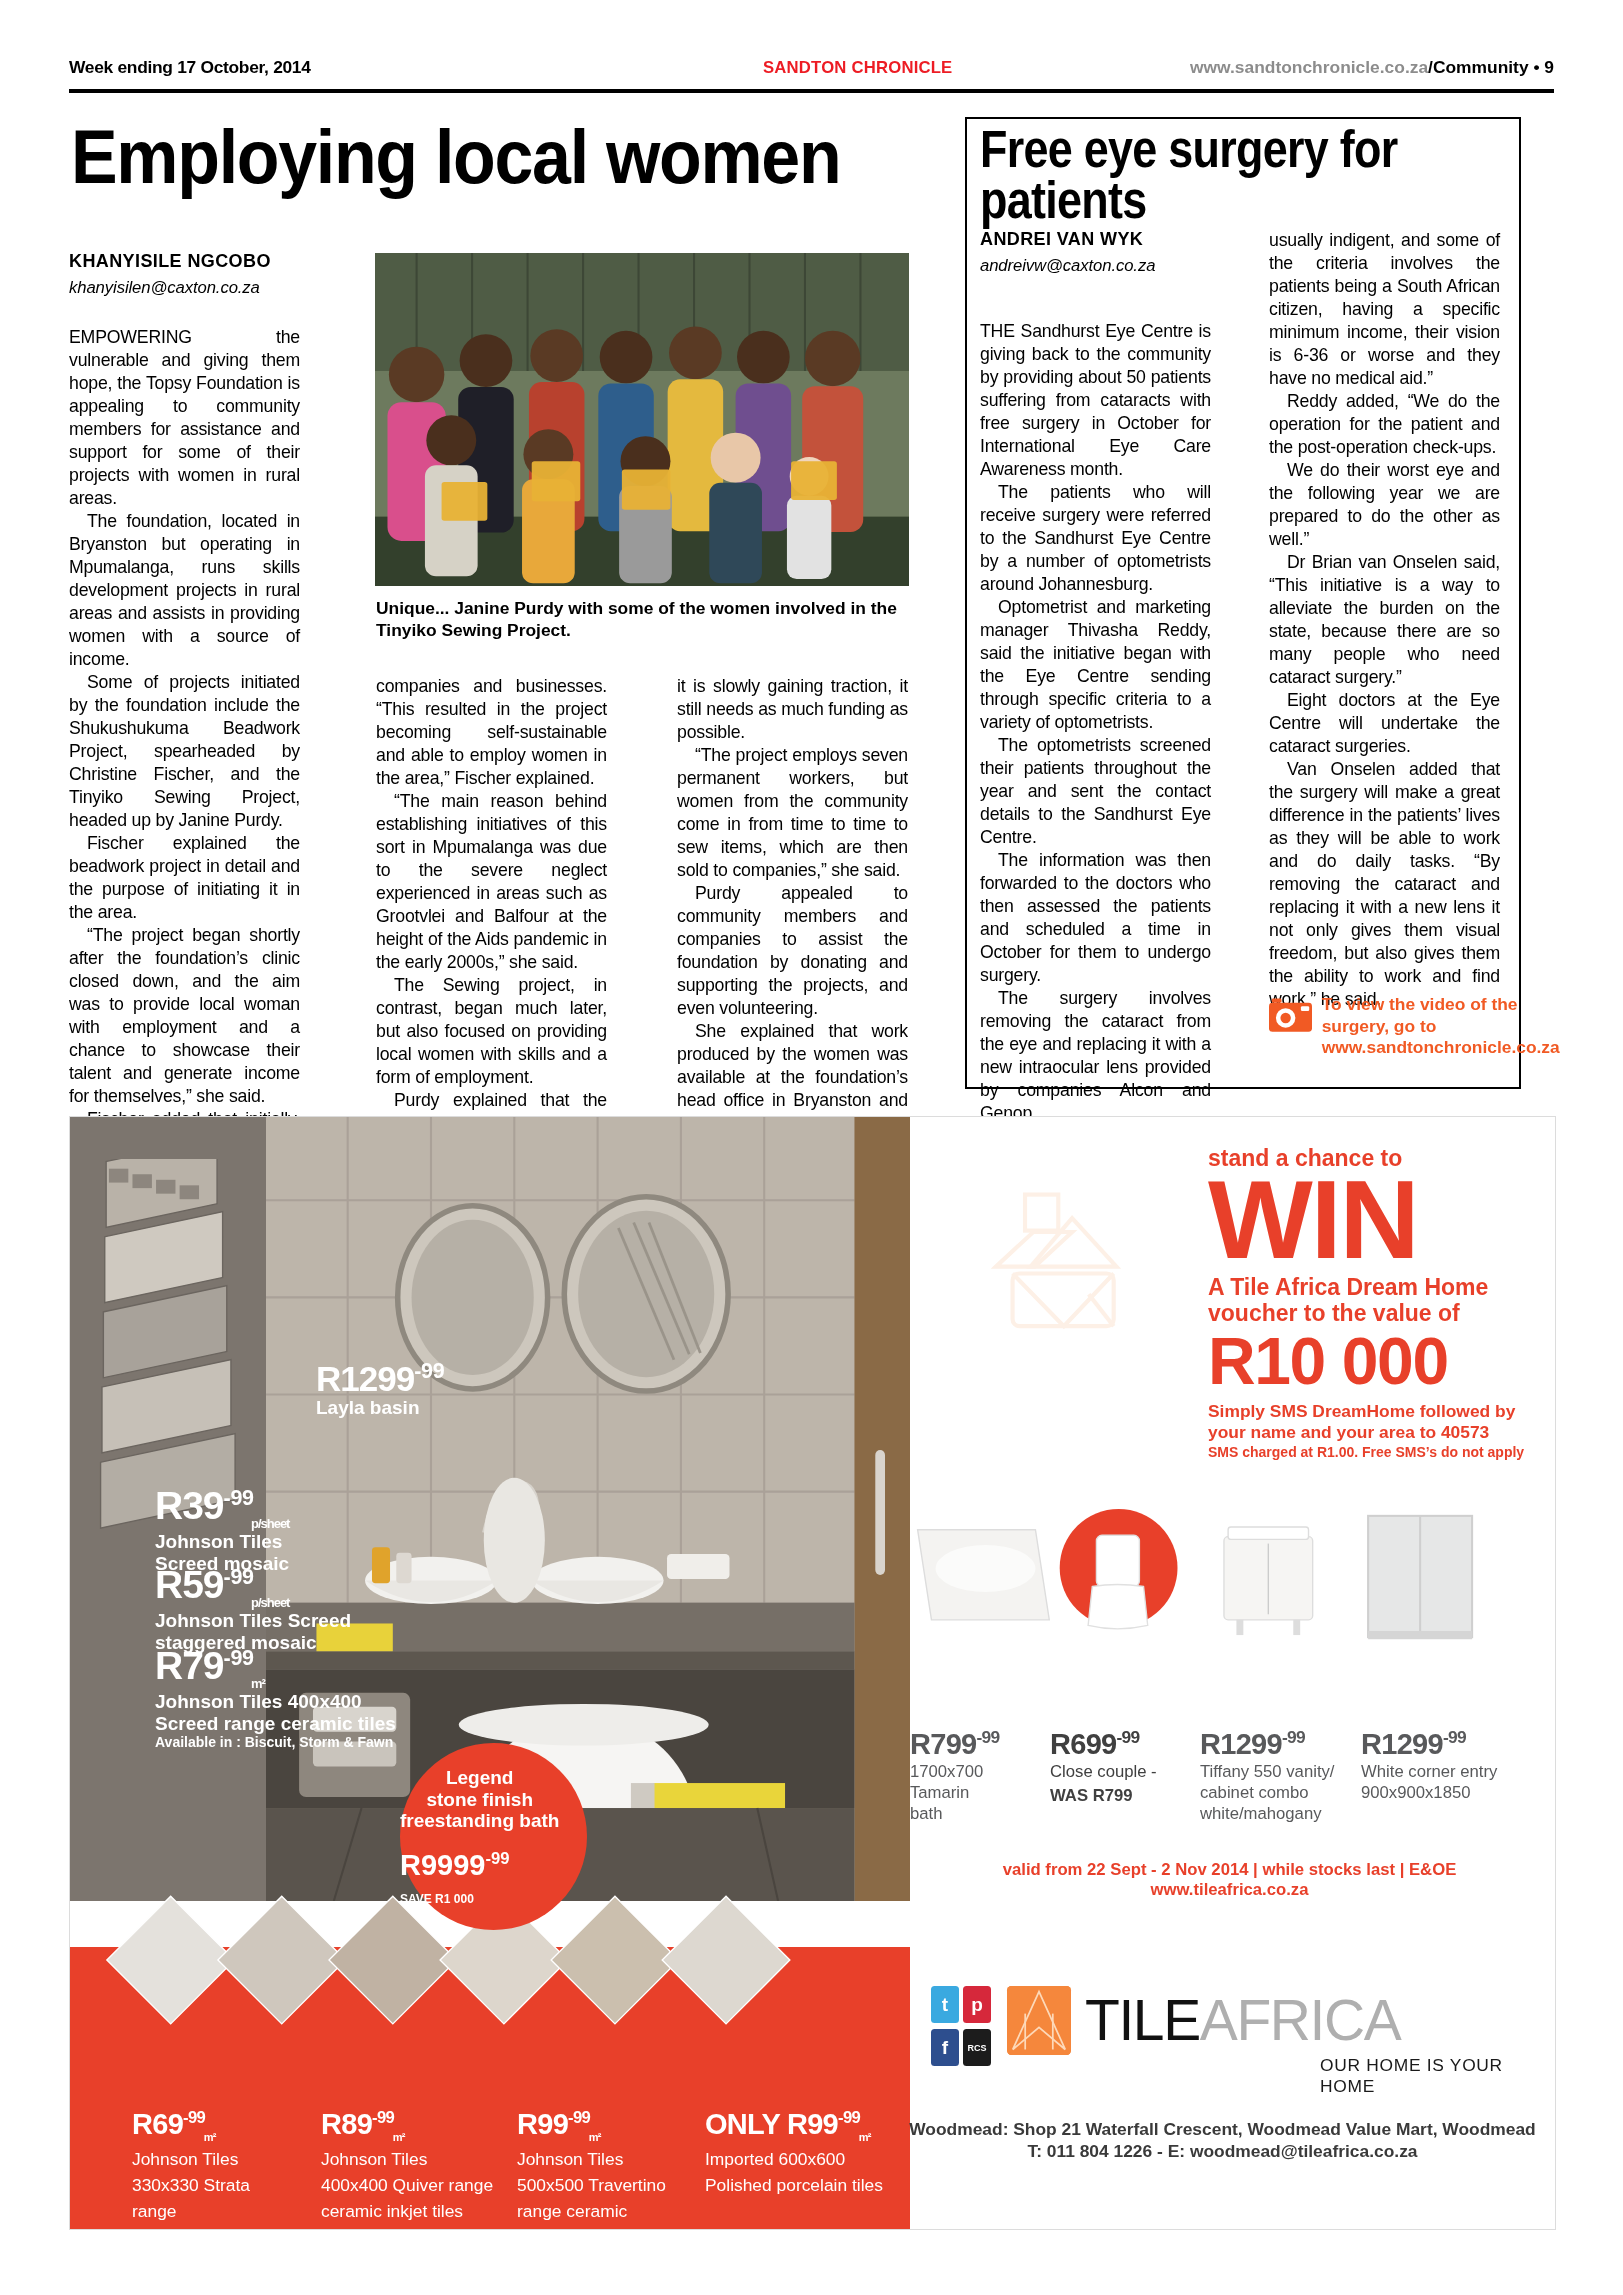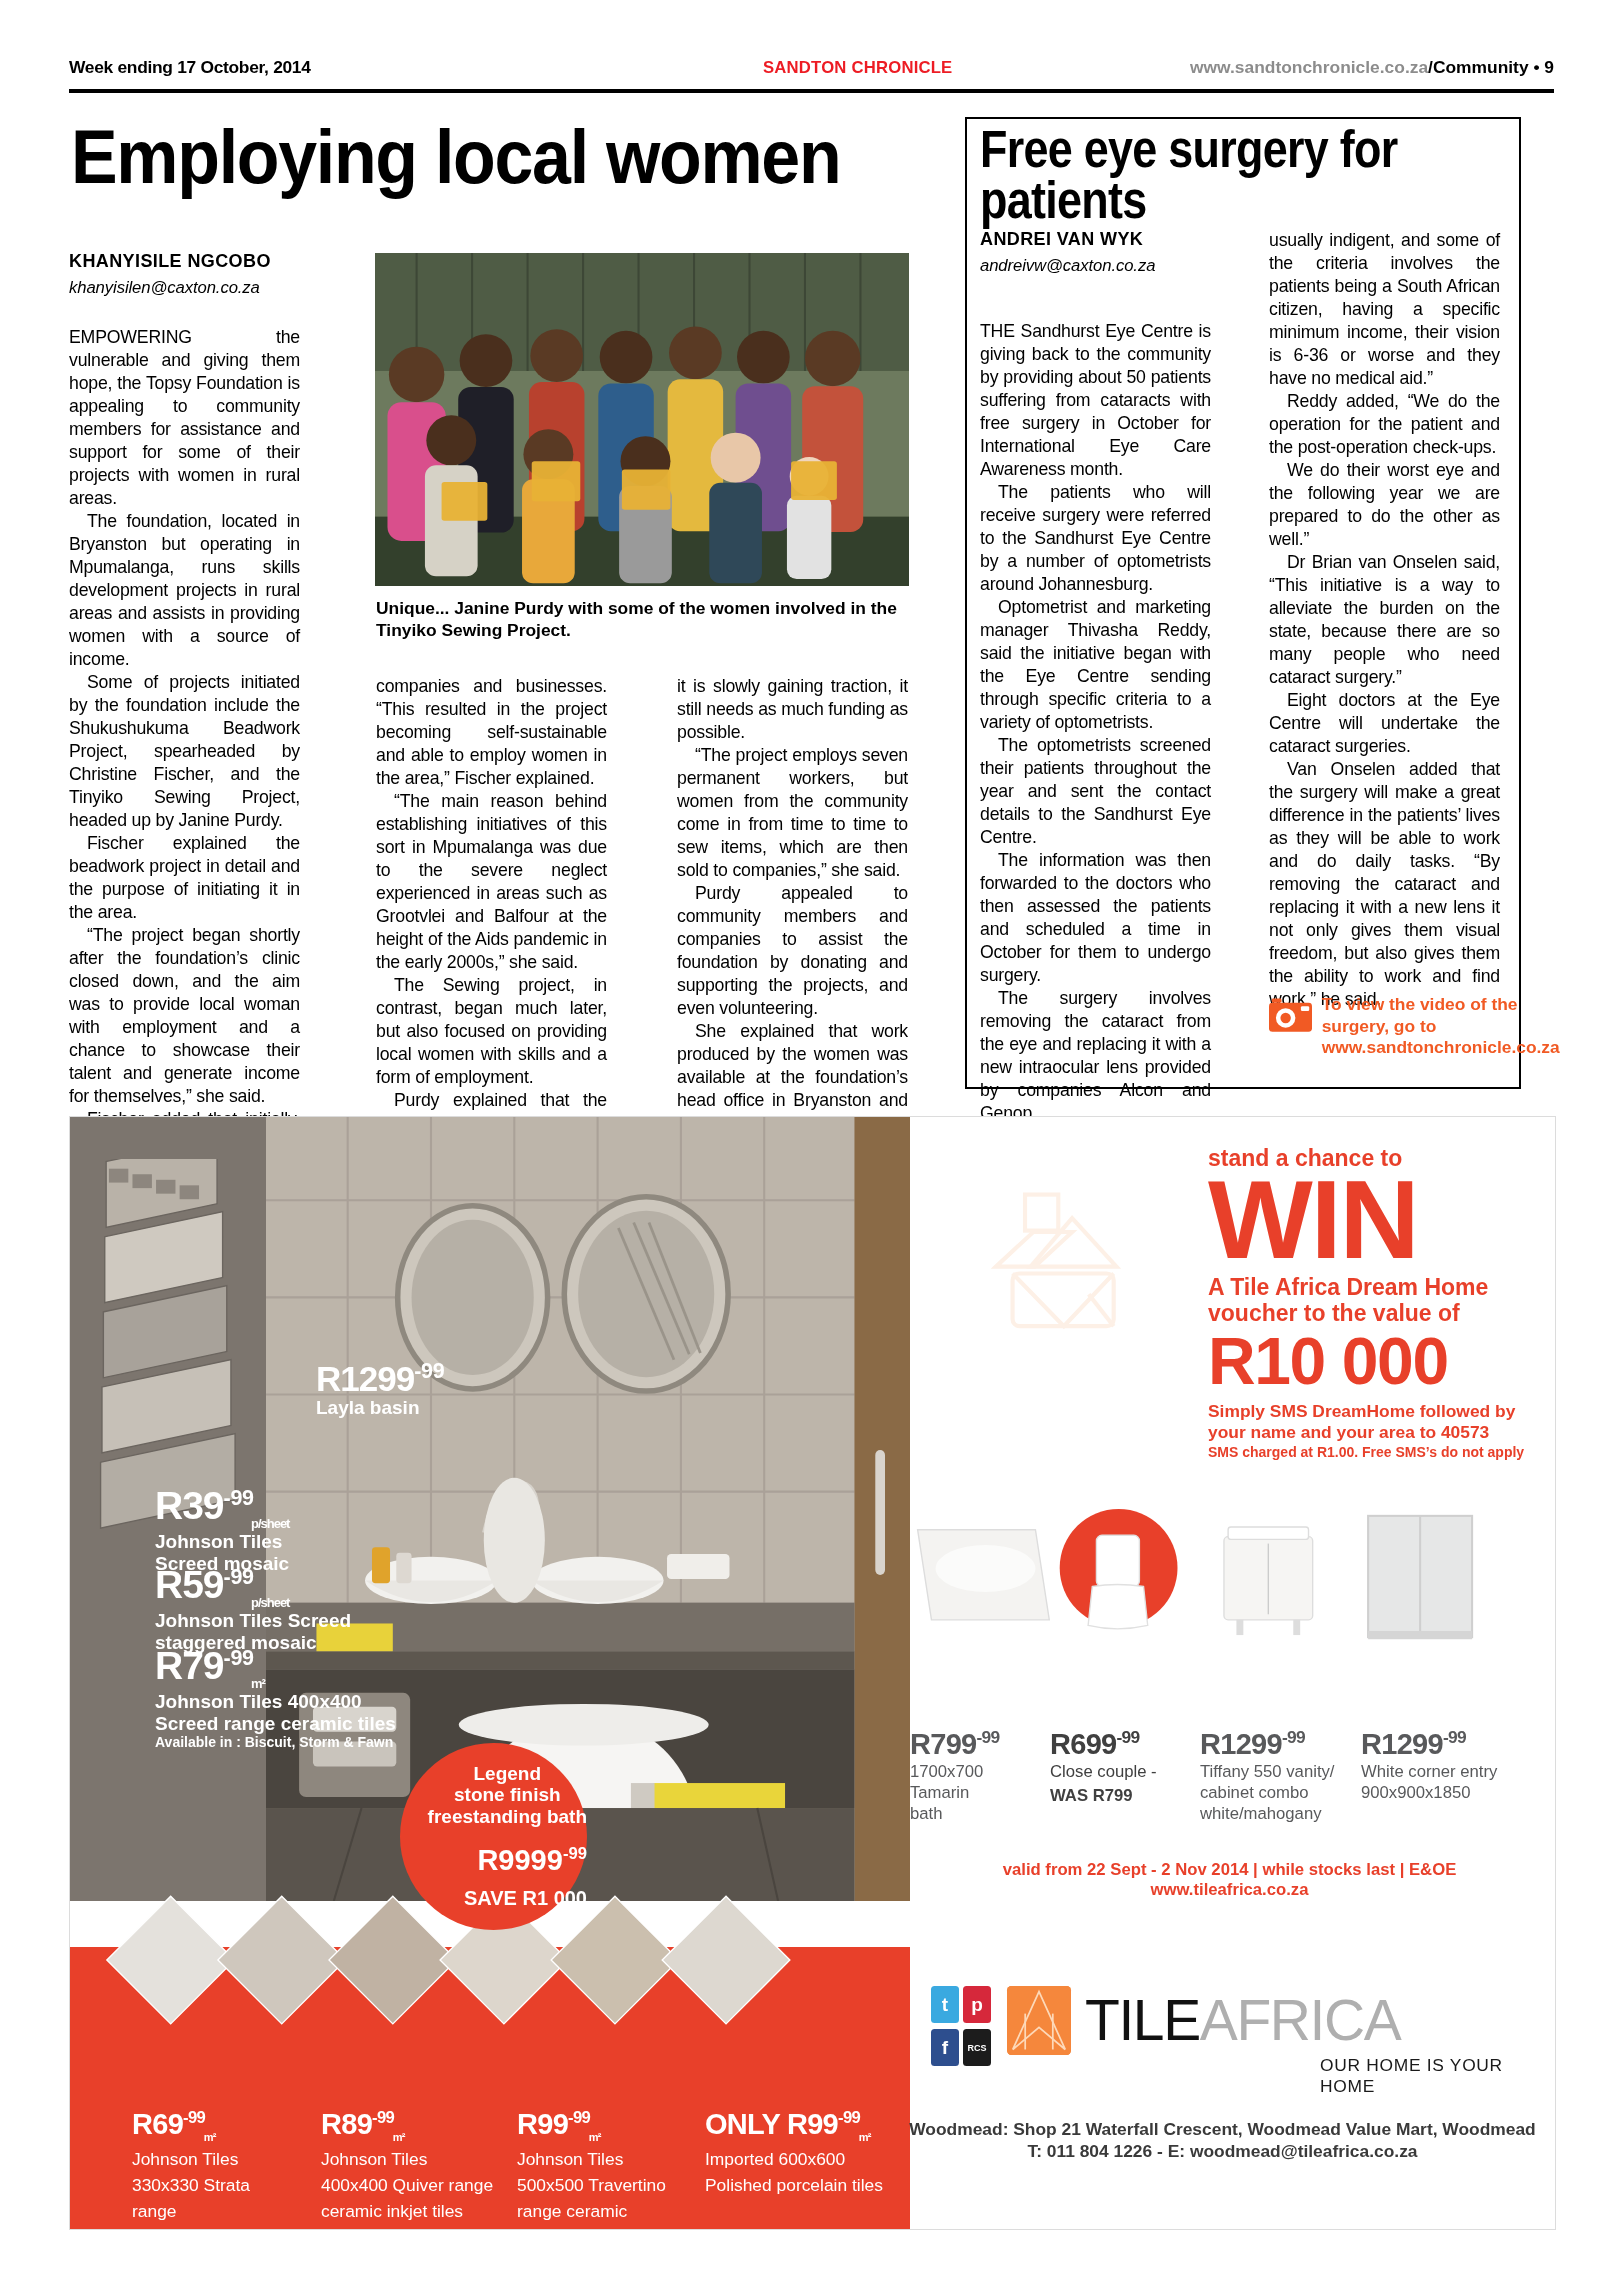--- a/index.html
+++ b/index.html
@@ -70,25 +70,25 @@
   .pricetag .amt sup{font-size:21.5px;vertical-align:super;letter-spacing:-0.3px;}
   .pricetag .amt .unit{font-size:13px;vertical-align:sub;margin-left:-2.8px;}
   .pricetag .desc{font-size:19px;line-height:21.5px;margin-top:1.4px;}
   .pricetag .avail{font-size:14px;line-height:16.7px;}
 
   #tagbasin{left:316px;top:1361px;}
   #tagbasin .amt{font-size:35px;}
 
   .roundbadge{position:absolute;left:399px;top:1742px;width:187px;height:187px;border-radius:50%;
       background:#E8402A;color:#fff;text-align:center;display:flex;flex-direction:column;
-      align-items:flex-end;justify-content:center;font-weight:bold;z-index:5;}
+      align-items:flex-start;justify-content:center;font-weight:bold;z-index:5;}
   .roundbadge .rb1{font-size:19px;line-height:21.5px;}
   .roundbadge .rb2{font-size:29px;line-height:1;margin-top:19px;}
   .roundbadge .rb2 sup{font-size:16.7px;vertical-align:super;}
-  .roundbadge .rb3{font-size:20px;margin-top:12px;}
+  .roundbadge .rb3{font-size:12px;margin-top:12px;}
   .prodcell{position:absolute;top:187px;width:139px;margin-top:30px;}
   .prodcell .amt{font-weight:bold;font-size:29px;color:#58595B;line-height:1;letter-spacing:-0.7px;}
   .prodcell .amt sup{font-size:17.4px;vertical-align:super;}
   .prodcell .desc{font-size:16.7px;line-height:21px;color:#58595B;margin-top:2.8px;}
   .prodcell.red .amt,.prodcell.red .desc{color:#404040;}
   .prodcell .was{font-weight:bold;}
 
   .validity{position:absolute;left:909px;top:1860px;width:625px;text-align:center;color:#E8402A;
      font-weight:bold;font-size:16.7px;line-height:20px;}
   .bprice{position:absolute;top:0;color:#fff;}

